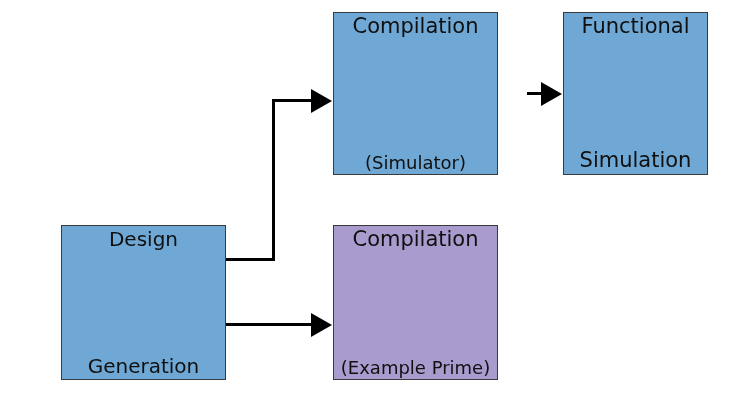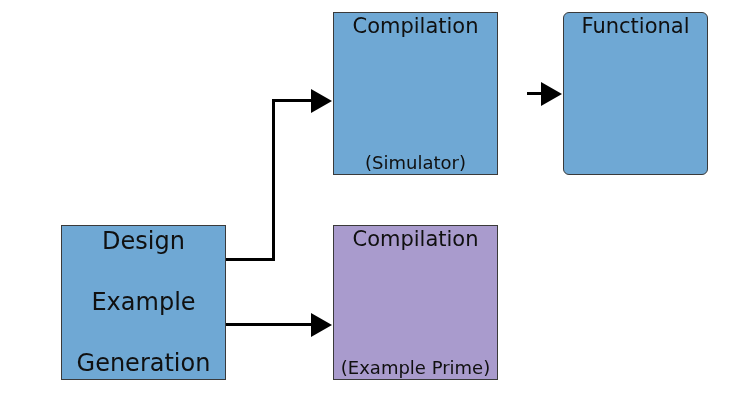--- a/index.html
+++ b/index.html
@@ -34,35 +34,35 @@
   }
   .node .l2 {
     font-size: 19px;
   }
   .node .l3 {
     font-size: 21px;
   }
   .node.small .l1,
   .node.small .l2,
   .node.small .l3 {
-    font-size: 24px;
+    font-size: 20px;
   }
   .node.sub .l2 {
     font-size: 18px;
   }
 
   
   #box-design-example {
     left: 61px;  top: 225px;  width: 165px; height: 155px;
   }
   #box-compilation-simulator {
     left: 333px; top: 12px;   width: 165px; height: 163px;
   }
   #box-functional-simulation {
-    left: 563px; top: 12px;   width: 145px; height: 163px; border-radius: 6px;
+    left: 563px; top: 12px;   width: 145px; height: 163px;
   }
   #box-compilation-quartus {
     left: 333px; top: 225px;  width: 165px; height: 155px;
   }
 
   
   .line {
     position: absolute;
     background: #000000;
   }
@@ -100,31 +100,31 @@
   #arrow-to-quartus  { left: 311px; top: 313px; }
   #arrow-to-func     { left: 541px; top: 82px; }
 </style>
 </head>
 <body>
 
 <div id="canvas">
 
   <div class="node small" id="box-design-example" style="background:#6fa8d4;">
     <div class="l1">Design</div>
-    <div class="l2">Example</div>
     <div class="l3">Generation</div>
   </div>
 
   <div class="node sub" id="box-compilation-simulator" style="background:#6fa8d4;">
     <div class="l1">Compilation</div>
     <div class="l2" style="margin-top:8px;">(Simulator)</div>
   </div>
 
   <div class="node" id="box-functional-simulation" style="background:#6fa8d4;">
     <div class="l1">Functional</div>
+    <div class="l3">Simulation</div>
   </div>
 
   <div class="node sub" id="box-compilation-quartus" style="background:#a99bcd;">
     <div class="l1">Compilation</div>
     <div class="l2" style="margin-top:6px;">(Example Prime)</div>
   </div>
 
   <div class="line" id="lnk-de-right"></div>
   <div class="line" id="lnk-riser"></div>
   <div class="line" id="lnk-to-sim"></div>

